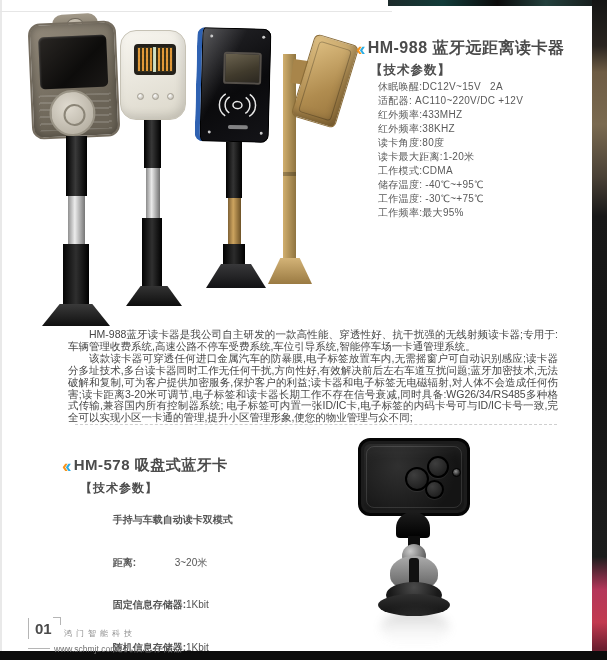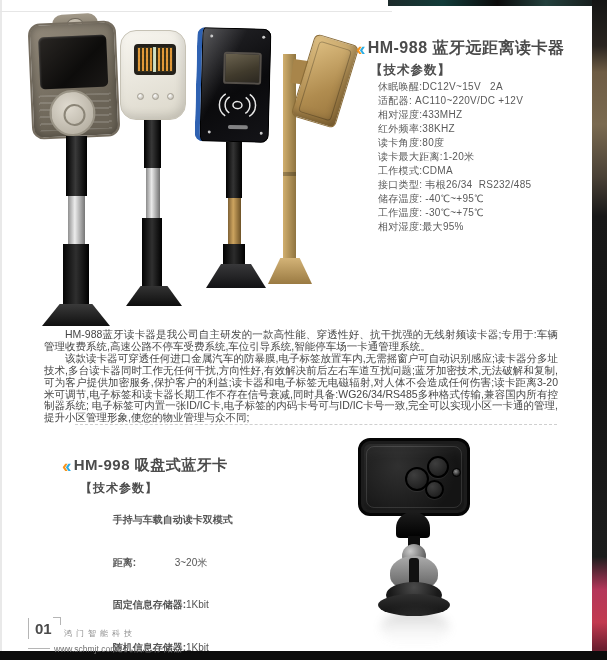--- a/index.html
+++ b/index.html
@@ -101,21 +101,21 @@
   .chev { font-size:19px; font-weight:bold; line-height:1; letter-spacing:-3px; }
   .chev.orange { color:#f7941d; } .chev.blue { color:#29abe2; margin-right:5px; }
   .t988-params { position:absolute; left:370px; top:62px; font-size:12.5px; font-weight:bold;
             color:#4c4c4c; letter-spacing:1px; }
   .specs988 { position:absolute; left:378px; top:80px; font-size:10px; color:#5a5a5a; }
   .specs988 .spec-line { line-height:14px; white-space:pre; letter-spacing:.3px; }
 
   
   .desc { position:absolute; left:44px; top:329px; width:514px; font-size:10.5px; line-height:11.9px;
           color:#464646; text-align:justify; }
-  .desc p { text-indent:2em; }
+  .desc p { text-indent:2em;margin-left:24px; }
 
   .divider { position:absolute; left:75px; top:424px; width:482px; border-top:1px dashed #cfcfcf; }
 
   
   .t998-title { position:absolute; left:62px; top:456px; display:flex; align-items:center;
             font-size:15px; font-weight:bold; color:#4b4b4b; letter-spacing:.5px; white-space:nowrap; }
   .t998-params { position:absolute; left:80px; top:480px; font-size:12px; font-weight:bold;
             color:#4c4c4c; letter-spacing:1px; }
   .specs998 { position:absolute; left:96px; top:499px; font-size:10px; color:#555; }
   .specs998 .row { line-height:14.2px; white-space:pre; }
@@ -234,42 +234,41 @@
 
   <div class="t988-title">
     <span class="chev orange">‹</span>
     <span class="chev blue">‹</span>
     <span>HM-988 蓝牙远距离读卡器</span>
   </div>
   <div class="t988-params">【技术参数】</div>
   <div class="specs988">
     <div class="spec-line">休眠唤醒:DC12V~15V   2A</div>
     <div class="spec-line">适配器: AC110~220V/DC +12V</div>
-    <div class="spec-line">相对湿度:433MHZ</div>
+    <div class="spec-line">红外频率:433MHZ</div>
     <div class="spec-line">红外频率:38KHZ</div>
     <div class="spec-line">读卡角度:80度</div>
     <div class="spec-line">读卡最大距离:1-20米</div>
     <div class="spec-line">工作模式:CDMA</div>
-    <div class="spec-line">接口类型: 韦根26/34  RS232/485</div>
     <div class="spec-line">储存温度: -40℃~+95℃</div>
     <div class="spec-line">工作温度: -30℃~+75℃</div>
-    <div class="spec-line">相对湿度:最大95%</div>
+    <div class="spec-line">工作频率:最大95%</div>
   </div>
 
   <div class="desc">
     <p>HM-988蓝牙读卡器是我公司自主研发的一款高性能、穿透性好、抗干扰强的无线射频读卡器;专用于:车辆管理收费系统,高速公路不停车受费系统,车位引导系统,智能停车场一卡通管理系统。</p>
     <p>该款读卡器可穿透任何进口金属汽车的防暴膜,电子标签放置车内,无需摇窗户可自动识别感应;读卡器分多址技术,多台读卡器同时工作无任何干扰,方向性好,有效解决前后左右车道互扰问题;蓝牙加密技术,无法破解和复制,可为客户提供加密服务,保护客户的利益;读卡器和电子标签无电磁辐射,对人体不会造成任何伤害;读卡距离3-20米可调节,电子标签和读卡器长期工作不存在信号衰减,同时具备:WG26/34/RS485多种格式传输,兼容国内所有控制器系统; 电子标签可内置一张ID/IC卡,电子标签的内码卡号可与ID/IC卡号一致,完全可以实现小区一卡通的管理,提升小区管理形象,使您的物业管理与众不同;</p>
   </div>
 
   <div class="divider"></div>
 
   <div class="t998-title">
     <span class="chev orange">‹</span>
     <span class="chev blue">‹</span>
-    <span>HM-998 吸盘式蓝牙卡</span>
+    <span>HM-578 吸盘式蓝牙卡</span>
   </div>
   <div class="t998-params">【技术参数】</div>
   <div class="specs998">
     <div class="row">
       <span class="lab">手持与车载自动读卡双模式</span><span></span>
     </div>
     <div class="row">
       <span class="lab">距离:</span><span>3~20米</span>
     </div>
     <div class="row">

